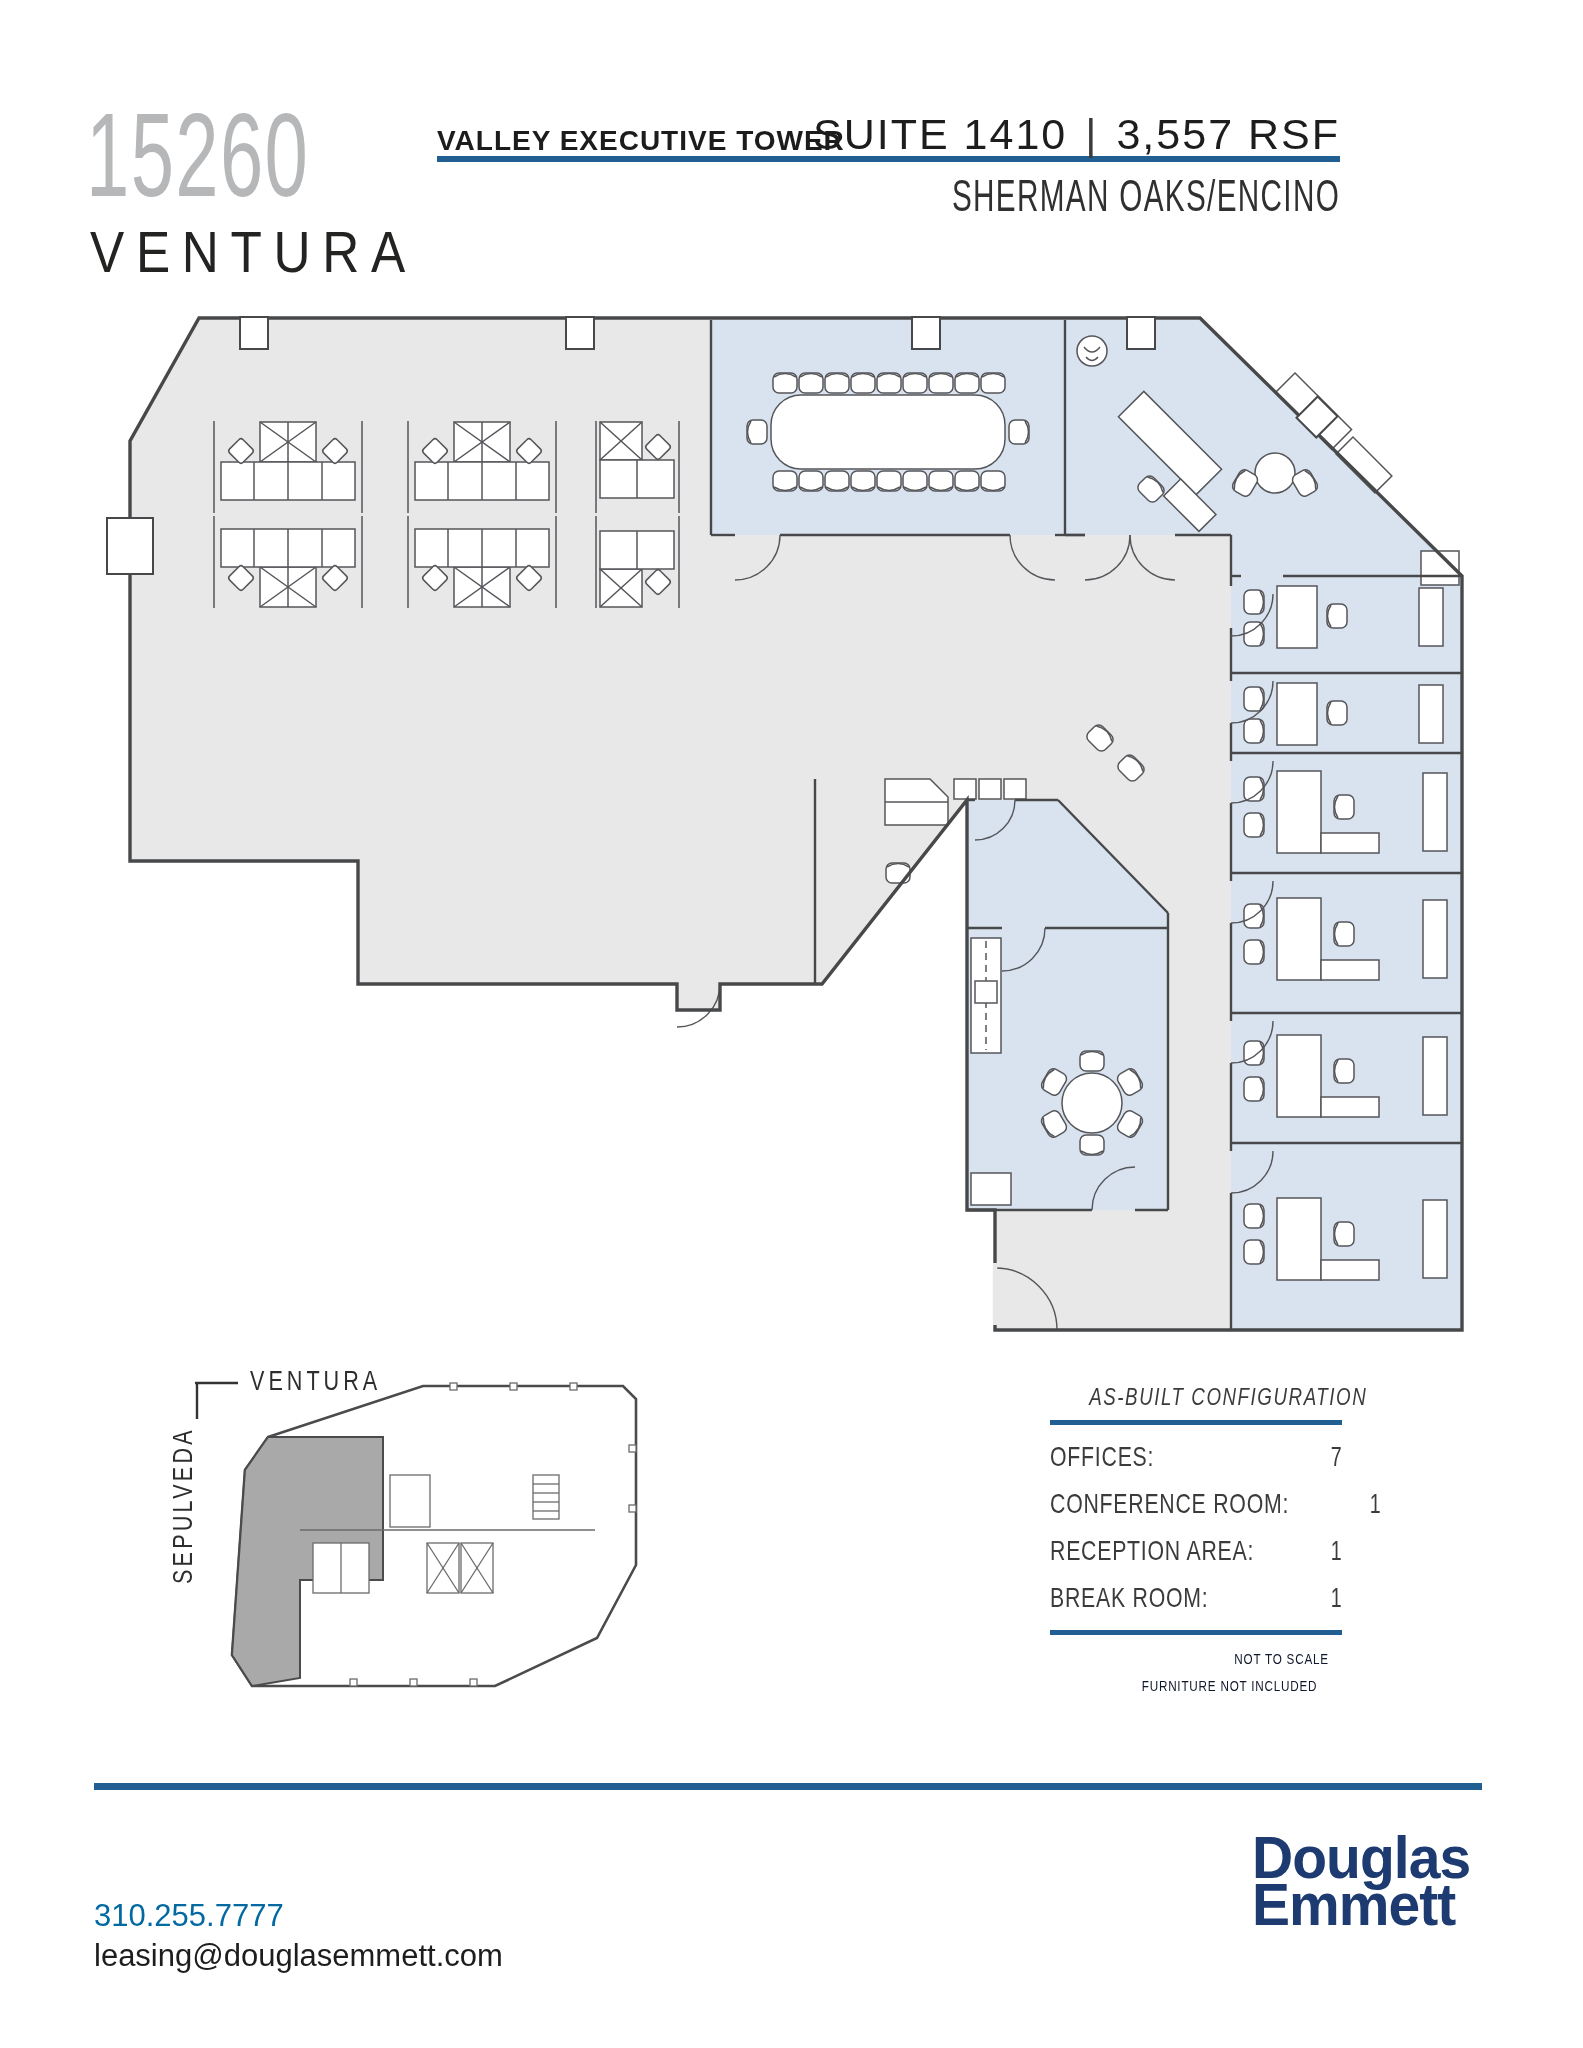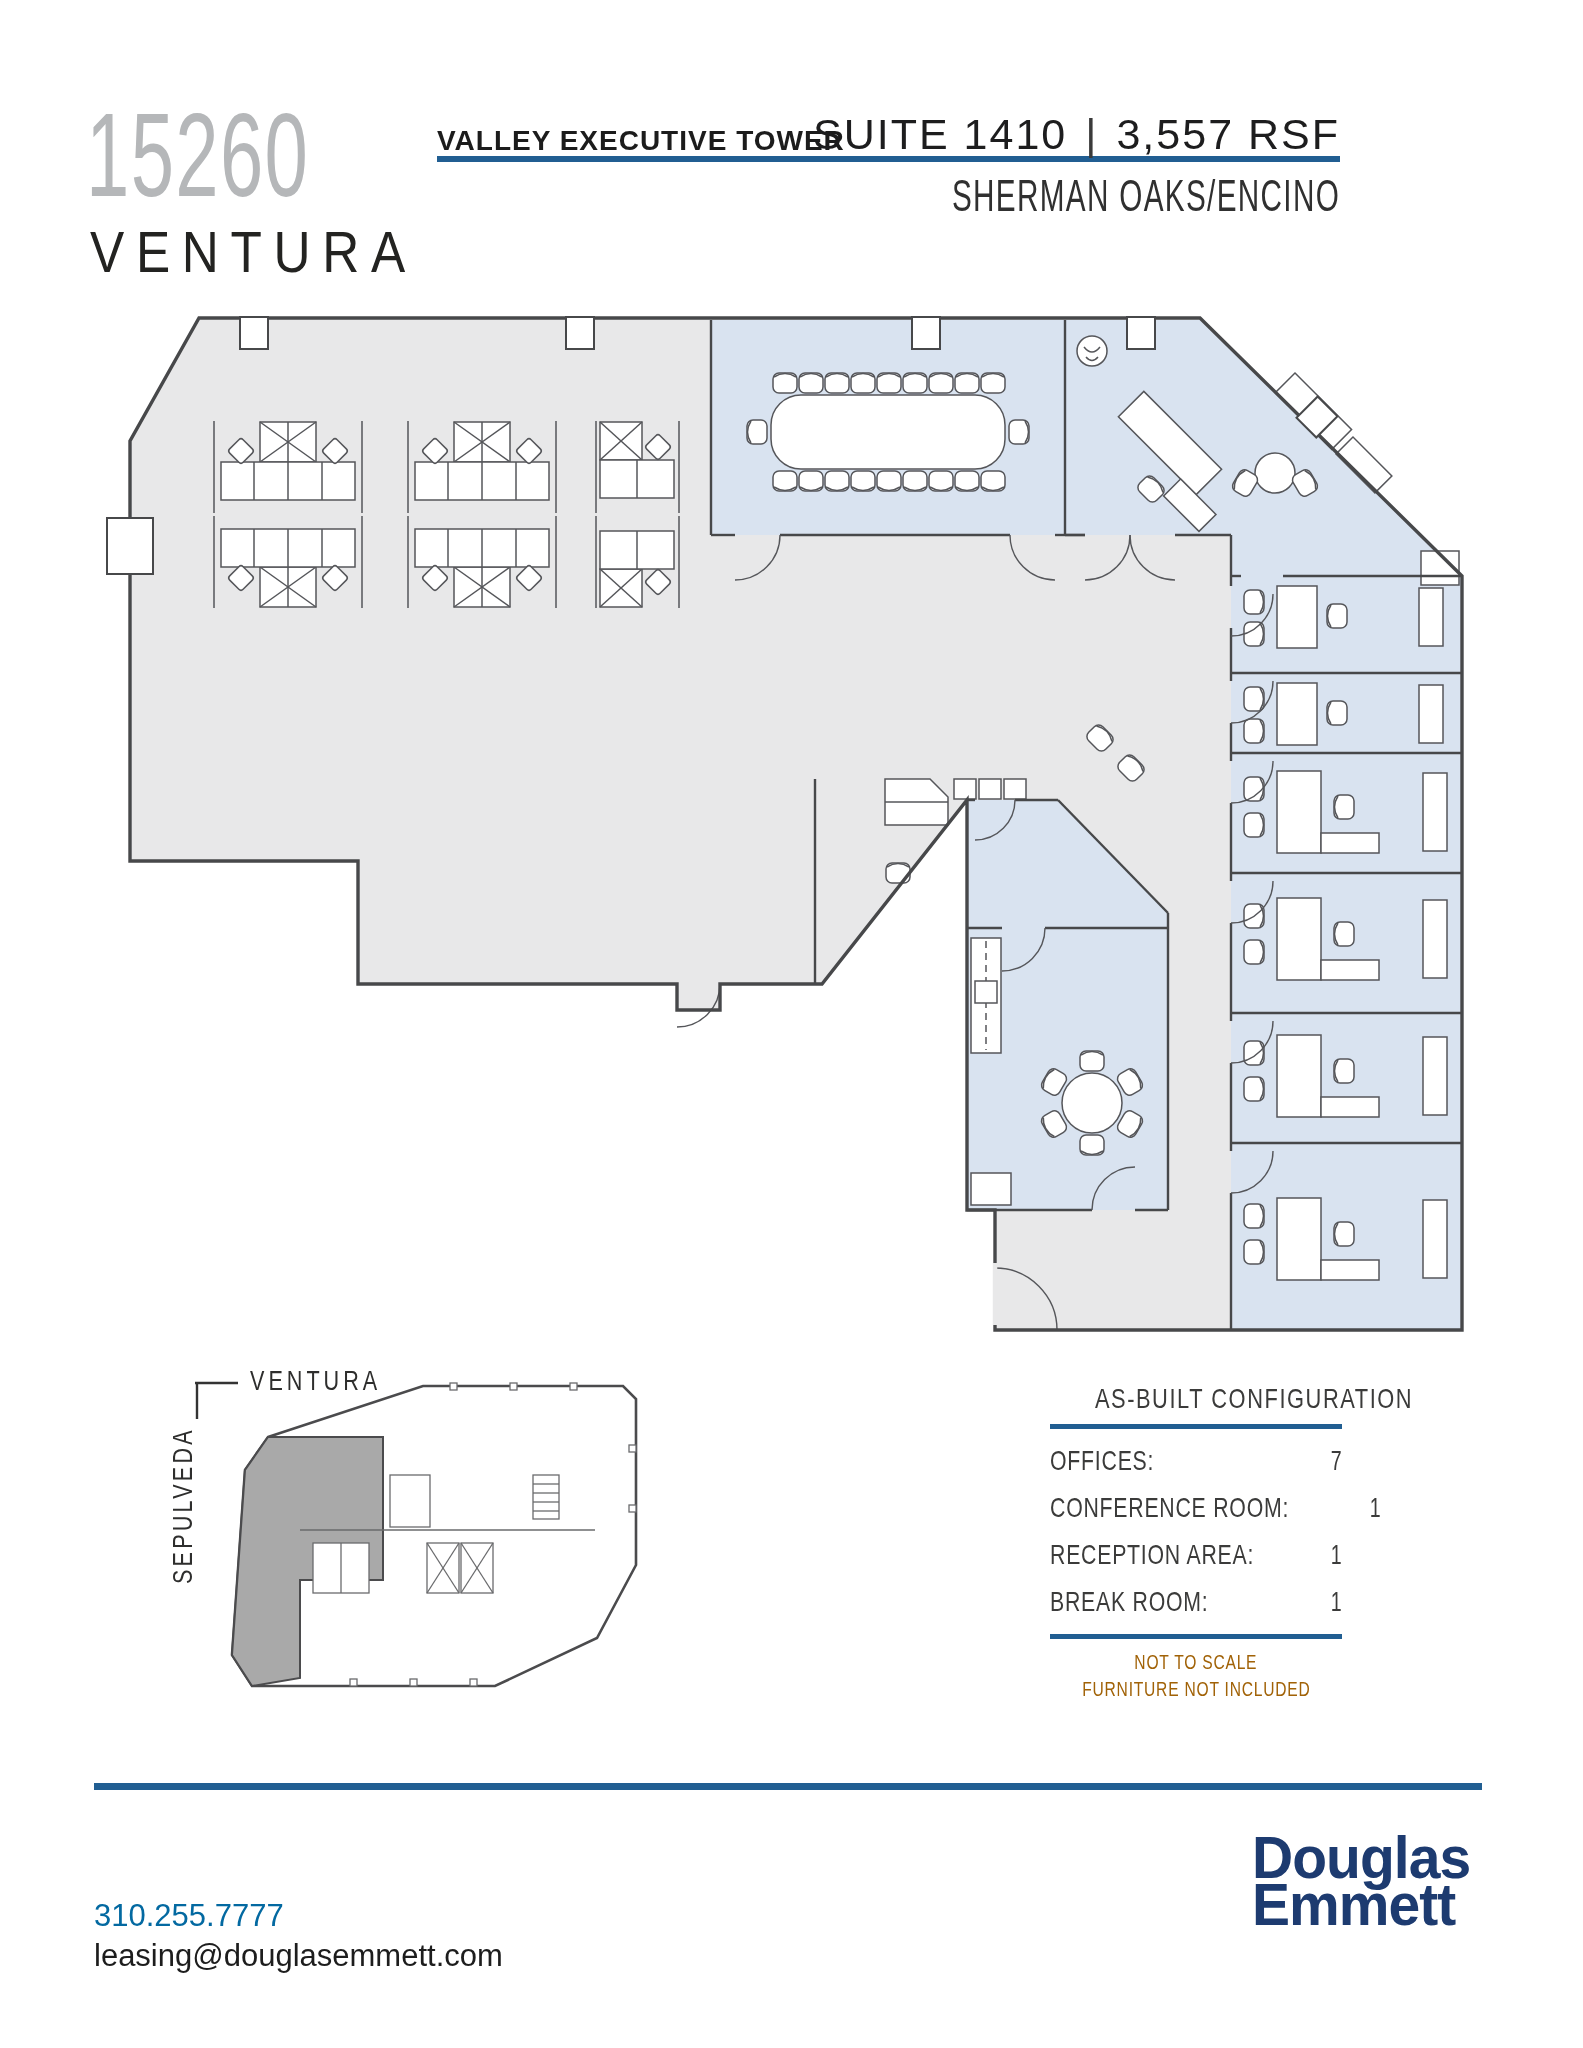--- a/index.html
+++ b/index.html
@@ -17,27 +17,27 @@
              transform:scaleX(.90);transform-origin:left top;line-height:1;}
   #building{left:437px;top:125px;font-size:28px;font-weight:bold;color:#1c1c1c;letter-spacing:1px;}
   #rule-header{left:437px;top:156px;width:903px;height:6px;background:#215e92;}
   #suite-line{right:243px;top:110px;font-size:43px;color:#1d1d1e;letter-spacing:2px;white-space:nowrap;}
   #suite-line .sep{margin:0 18px;color:#3a3a3a;}
   #submarket{right:243px;top:170px;font-size:45px;color:#303030;letter-spacing:2px;
              transform:scaleX(.66);transform-origin:right top;white-space:nowrap;}
 
   
   #asbuilt{left:1050px;top:1383px;width:292px;}
-  #asbuilt .title{font-size:28px;color:#3b3b3a;text-align:center;letter-spacing:2px;}
+  #asbuilt .title{font-size:24px;color:#3b3b3a;text-align:center;letter-spacing:2px;font-style:italic;}
   #asbuilt .rule{height:5px;background:#215e92;margin-top:9px;}
   #asbuilt .rows{margin-top:8px;}
   #asbuilt .row{display:flex;justify-content:space-between;align-items:center;height:47px;}
   #asbuilt .row .lbl{font-size:28px;color:#3b3b3a;letter-spacing:1px;}
   #asbuilt .row .val{font-size:28px;color:#3b3b3a;}
-  #asbuilt .notes{margin-top:10px;text-align:center;font-size:20px;color:#a16207;line-height:27px;letter-spacing:1px;}
+  #asbuilt .notes{margin-top:10px;text-align:right;font-size:15px;color:#0f172a;line-height:27px;letter-spacing:1px;}
 
   
   #kp-ventura{left:250px;top:1366px;font-size:27px;color:#2e2e2d;letter-spacing:5px;
               transform:scaleX(.80);transform-origin:left top;}
   #kp-sepulveda{left:168px;top:1584px;font-size:27px;color:#2e2e2d;letter-spacing:4px;
               transform:rotate(-90deg) scaleX(.80);transform-origin:left top;white-space:nowrap;}
 
   
   #rule-footer{left:94px;top:1783px;width:1388px;height:7px;background:#215e92;}
   #contact-heading{left:94px;top:1812px;font-size:32px;font-weight:bold;color:#161616;}

